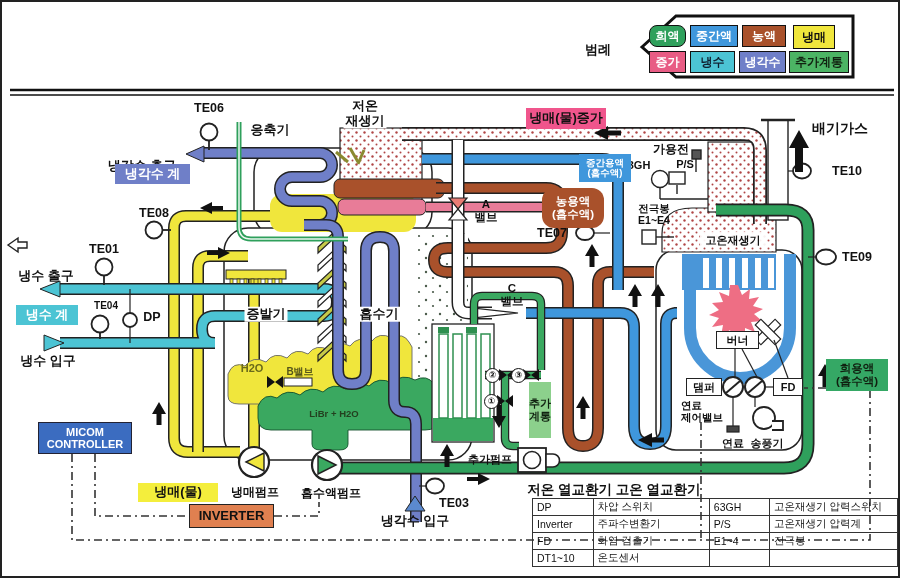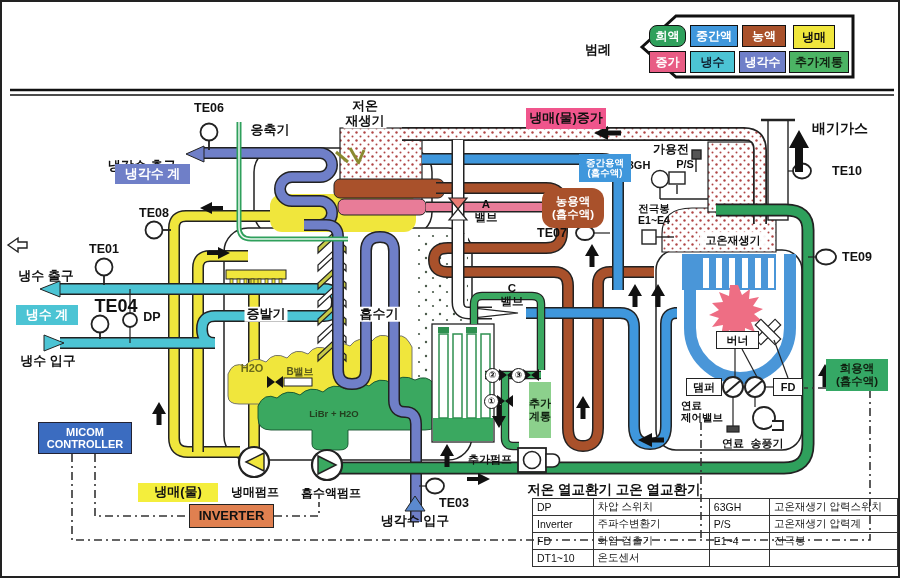--- a/index.html
+++ b/index.html
@@ -329,21 +329,21 @@
 <div class="lbl" style="left:855px;top:255px;font-size:12.5px;">TE09</div>
 <div class="bx" style="left: 824px; top: 318px; width: 62px; height: 32px; font-size: 11.5px; color: rgb(16, 32, 16); background: rgb(53, 168, 101); margin-top: 39px;">희용액
 (흡수액)</div>
 
 <div class="lbl" style="left:140px;top:164px;font-size:13px;">냉각수 출구</div>
 <div class="bx" style="left: 113px; top: 162px; width: 75px; height: 20px; font-size: 13px; color: rgb(255, 255, 255); background: rgb(111, 127, 200);">냉각수 계</div>
 <div class="lbl" style="left:152px;top:211px;font-size:12.5px;">TE08</div>
 <div class="lbl" style="left:102px;top:247px;font-size:12.5px;">TE01</div>
 <div class="lbl" style="left:44px;top:274px;font-size:13px;">냉수 출구</div>
 <div class="bx" style="left: 14px; top: 303px; width: 62px; height: 20px; font-size: 13px; color: rgb(255, 255, 255); background: rgb(76, 196, 212);">냉수 계</div>
-<div class="lbl" style="left:114px;top:304px;font-size:18px;">TE04</div>
+<div class="lbl" style="left:104px;top:304px;font-size:10px;">TE04</div>
 <div class="lbl" style="left:150px;top:315px;font-size:12.5px;">DP</div>
 <div class="lbl" style="left:46px;top:359px;font-size:13px;">냉수 입구</div>
 
 <div class="lbl" style="left:264px;top:312px;font-size:13px;background:#fff;padding:0 2px;">증발기</div>
 <div class="lbl" style="left:377px;top:312px;font-size:13px;background:#fff;padding:0 2px;">흡수기</div>
 <div class="lbl" style="left:484px;top:209px;font-size:11.5px;">A
 밸브</div>
 <div class="lbl" style="left:510px;top:293px;font-size:11.5px;">C
 밸브</div>
 <div class="lbl" style="left:250px;top:366px;font-size:11px;color:#6a6a1a;">H2O</div>

